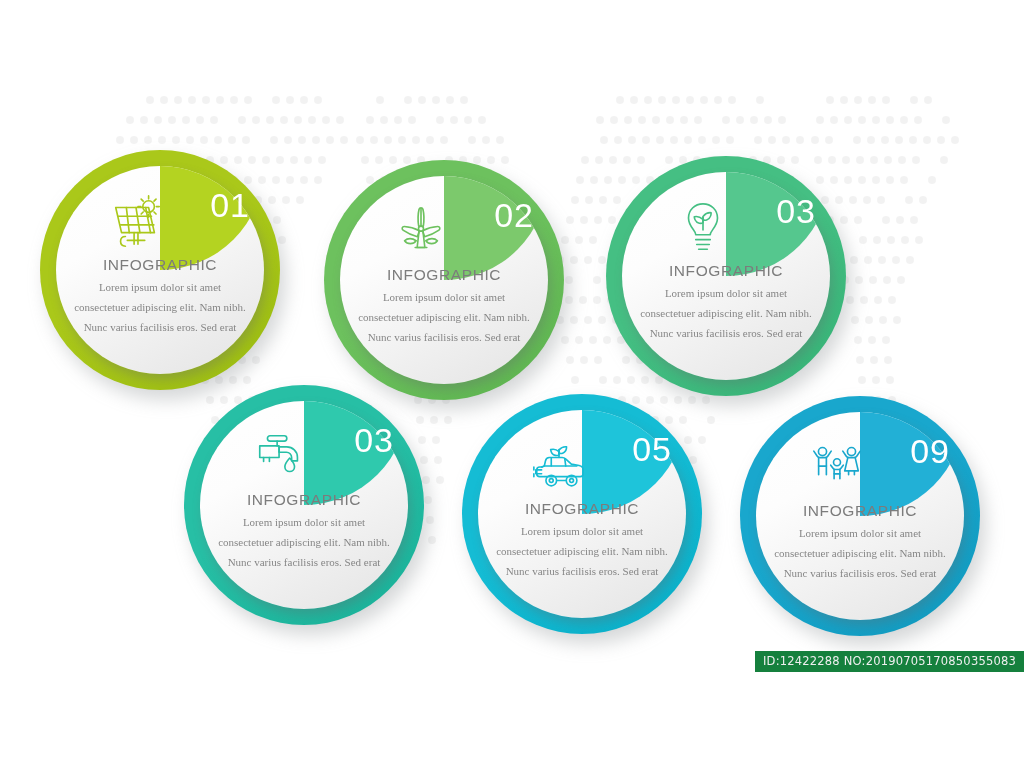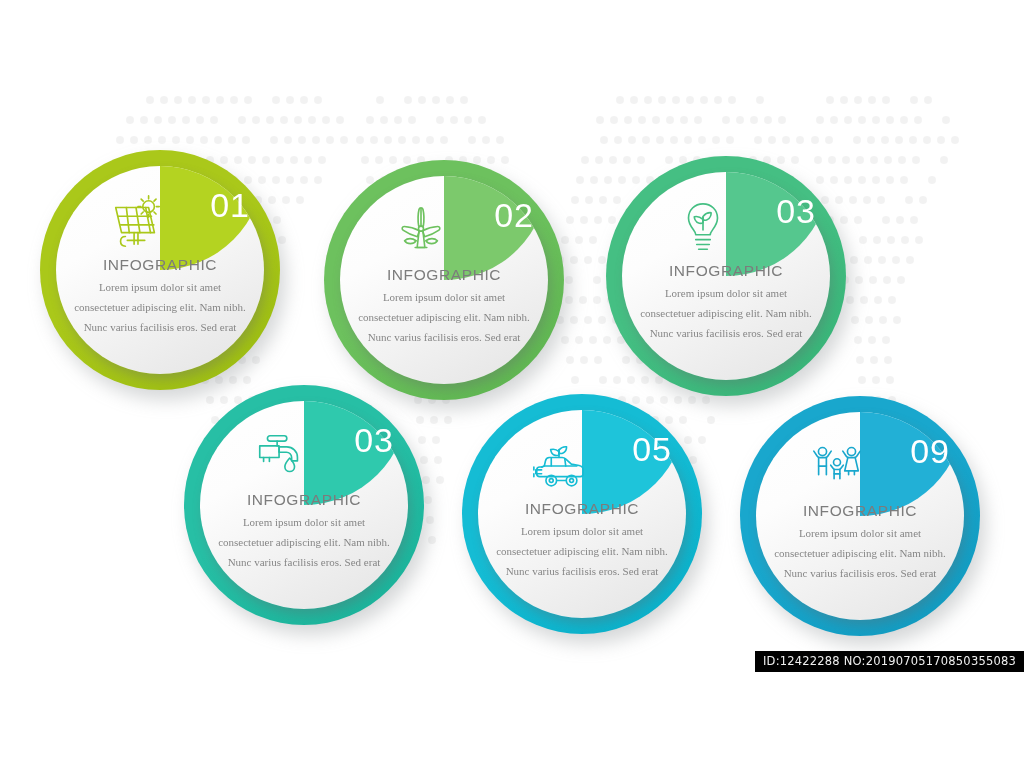--- a/index.html
+++ b/index.html
@@ -144,21 +144,21 @@
     font-size: 16px;
     color: #ffffff;
     -webkit-text-stroke: 1px #e2e2e2;
     font-style: italic;
     font-family: "DejaVu Sans", sans-serif;
   }
   #wm-id {
     position: absolute;
     right: 0px;
     bottom: 8px;
-    background: #000000;
+    background: #15803d;
     color: #efefef;
     font-size: 11.5px;
     letter-spacing: 0.2px;
     padding: 3px 8px 4px 8px;
     font-family: "DejaVu Sans", sans-serif;
     white-space: nowrap;
   }
 </style>
 </head>
 <body>

